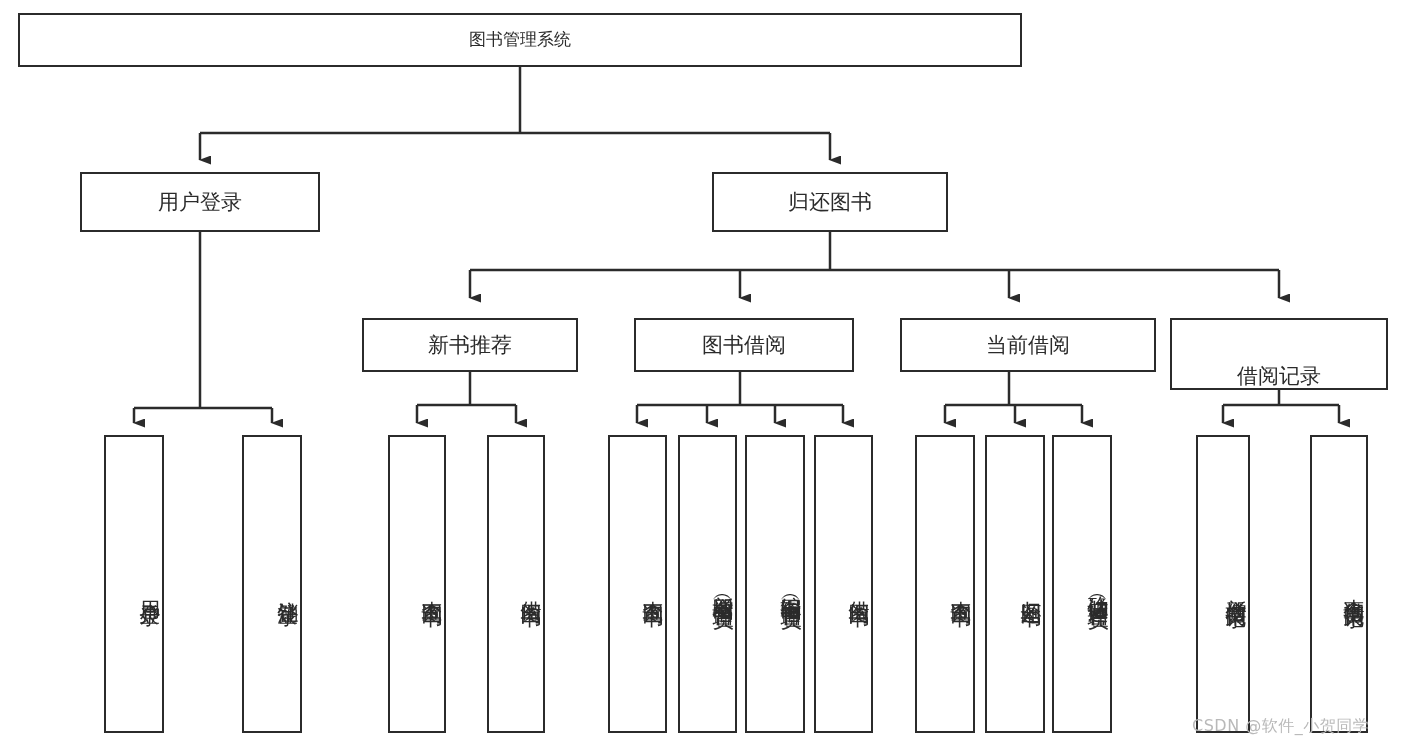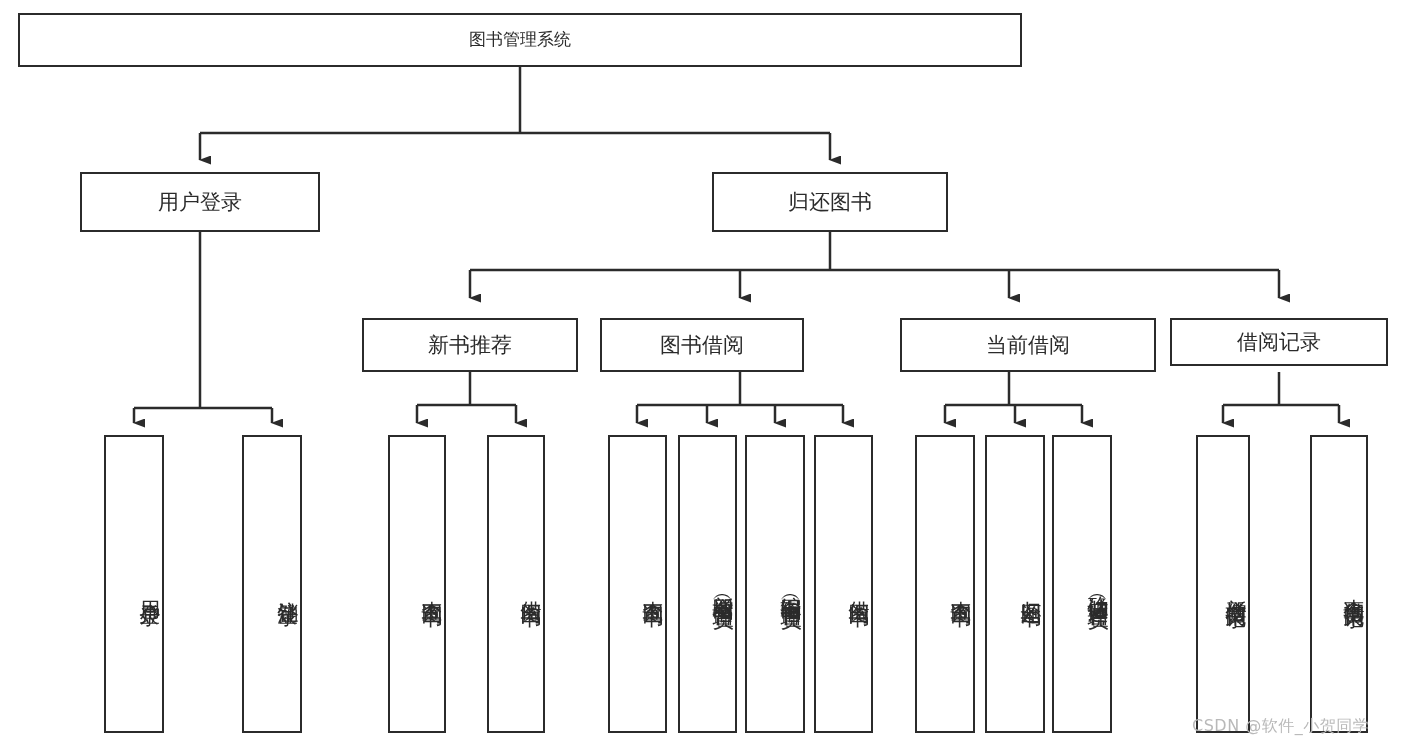--- a/index.html
+++ b/index.html
@@ -130,27 +130,27 @@
   <div class="node horiz" style="left:80px; top:172px; width:240px; height:60px;">
     <span>用户登录</span>
   </div>
   <div class="node horiz" style="left:712px; top:172px; width:236px; height:60px;">
     <span>归还图书</span>
   </div>
 
   <div class="node horiz" style="left:362px; top:318px; width:216px; height:54px;">
     <span>新书推荐</span>
   </div>
-  <div class="node horiz" style="left:600px; top:318px; width:204px; height:54px;">
+  <div class="node horiz" style="left:634px; top:318px; width:220px; height:54px;">
     <span>图书借阅</span>
   </div>
   <div class="node horiz" style="left:900px; top:318px; width:256px; height:54px;">
     <span>当前借阅</span>
   </div>
-  <div class="node horiz" style="left:1170px; top:318px; width:218px; height:48px;">
+  <div class="node horiz" style="left:1170px; top:318px; width:218px; height:72px;align-items:flex-end;">
     <span>借阅记录</span>
   </div>
 
   <div class="node leaf" style="left:104px; top:435px; width:60px; height:298px;">
     <span class="vtext">用户登录</span>
   </div>
   <div class="node leaf" style="left:242px; top:435px; width:60px; height:298px;">
     <span class="vtext">注销登录</span>
   </div>
   <div class="node leaf" style="left:388px; top:435px; width:58px; height:298px;">

